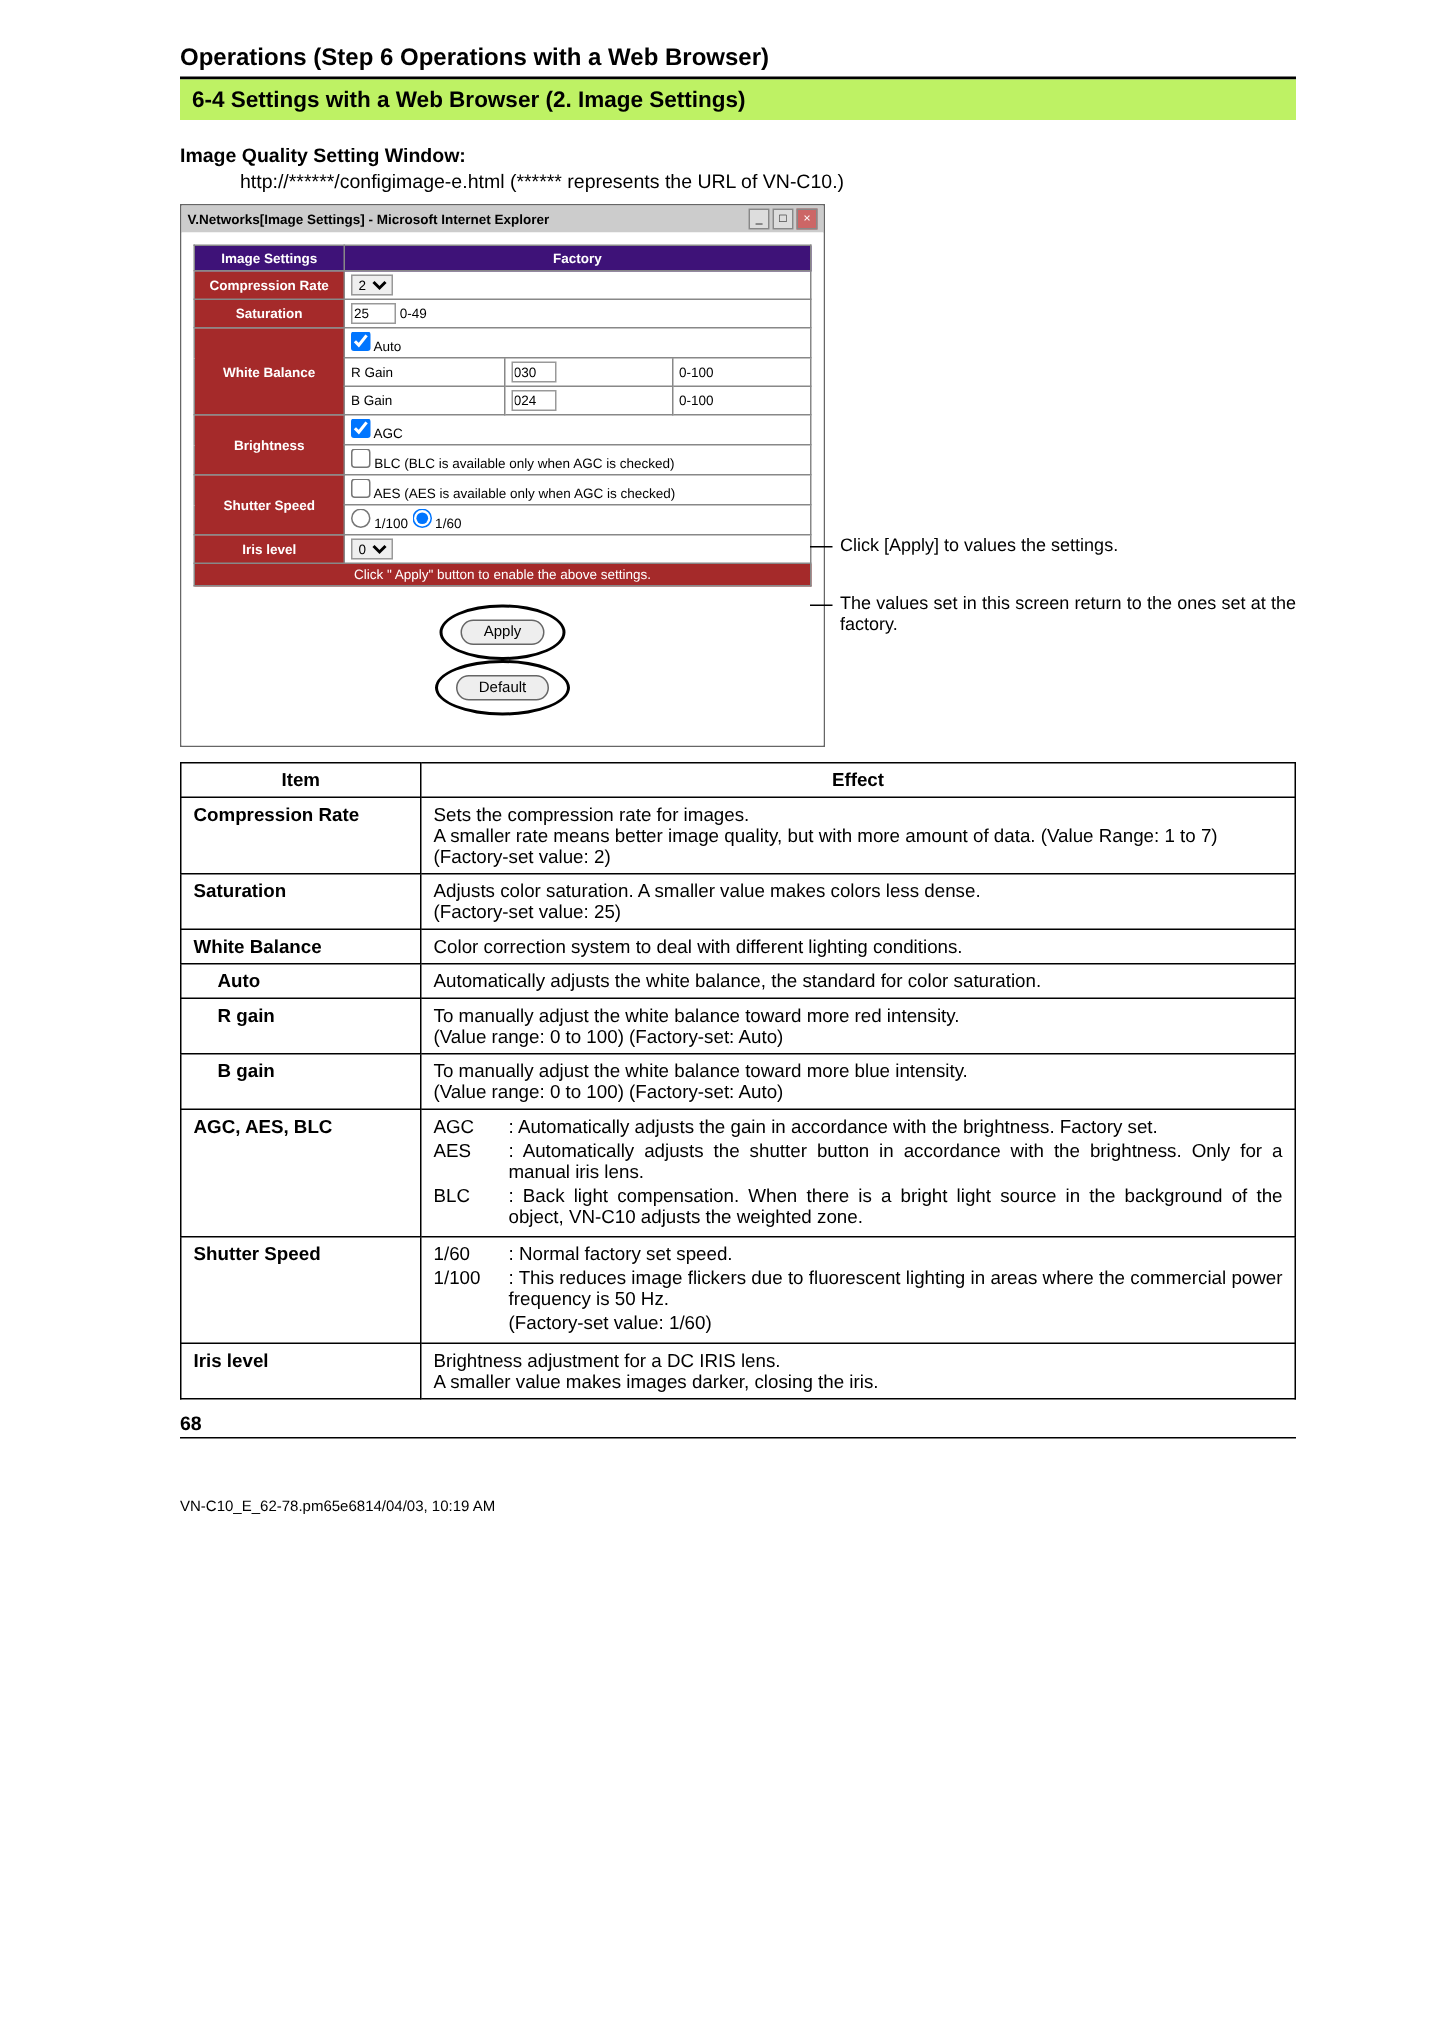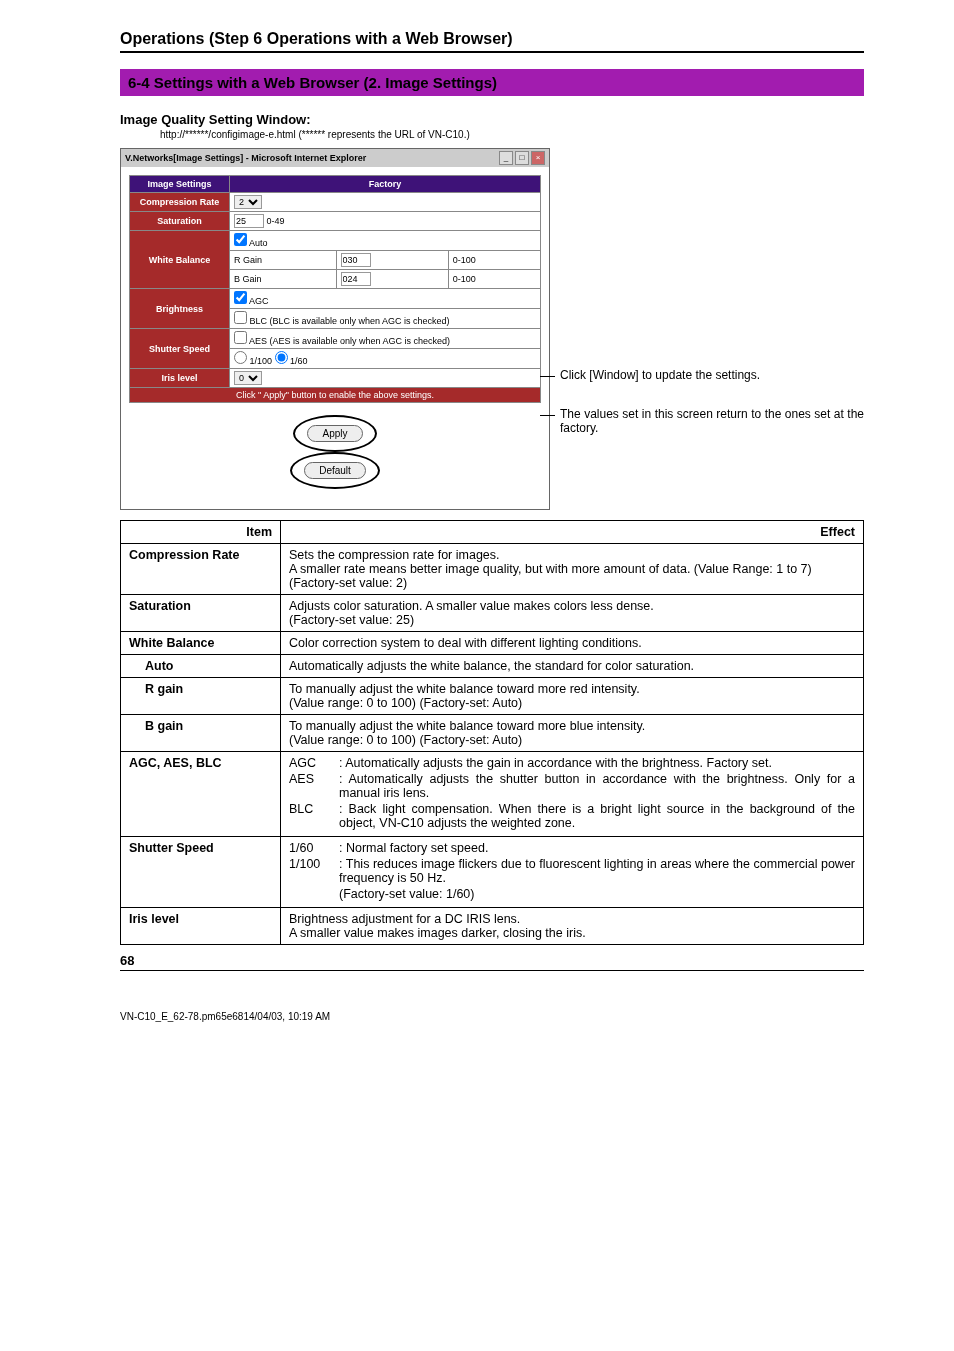--- a/index.html
+++ b/index.html
@@ -13,38 +13,38 @@
       width: 954px;
       padding: 30px 90px 30px 120px;
       font-size: 13px;
       color: #000;
     }
     .section-header {
       font-weight: bold;
       font-size: 16px;
       border-bottom: 2px solid #000;
       padding-bottom: 3px;
-      margin-bottom: 16px;
+      margin-bottom: 0;
     }
     .subsection-header {
-      background: #a21caf;
+      background: #bef264;
       color: #000;
       font-weight: bold;
       font-size: 15px;
       padding: 5px 8px;
       margin-bottom: 10px;
     }
     .window-title {
       font-weight: bold;
       font-size: 13px;
       margin-bottom: 2px;
       margin-top: 16px;
     }
     .url-text {
-      font-size: 10px;
+      font-size: 13px;
       margin-bottom: 8px;
       padding-left: 40px;
     }
     .content-row {
       display: flex;
       align-items: flex-start;
       margin-bottom: 10px;
     }
     .ie-window {
       width: 430px;
@@ -170,21 +170,21 @@
       margin-top: 10px;
     }
     .main-table th, .main-table td {
       border: 1px solid #000;
       padding: 4px 8px;
       text-align: left;
       vertical-align: top;
       font-size: 12.5px;
     }
     .main-table th {
-      text-align: right;
+      text-align: center;
       font-weight: bold;
     }
     .main-table td:first-child {
       width: 160px;
       font-weight: bold;
     }
     .sub-row td:first-child {
       padding-left: 24px;
     }
     .agc-row {
@@ -313,21 +313,21 @@
         </tr>
       </tbody>
         </table>
       <div class="button-area">
         <span class="callout-oval"><span class="ie-button">Apply</span></span><br>
         <span class="callout-oval"><span class="ie-button">Default</span></span>
       </div>
     </div>
   </div>
   <div class="annotations">
-    <div class="annotation-item"><span class="annotation-line"></span><span>Click [Window] to update the settings.</span></div>
+    <div class="annotation-item"><span class="annotation-line"></span><span>Click [Apply] to values the settings.</span></div>
     <div class="annotation-item justify"><span class="annotation-line"></span><span>The values set in this screen return to the ones set at the factory.</span></div>
   </div>
 </div>
 
 <table class="main-table">
   <tbody>
       <tr>
     <th>Item</th>
     <th>Effect</th>
   </tr>

